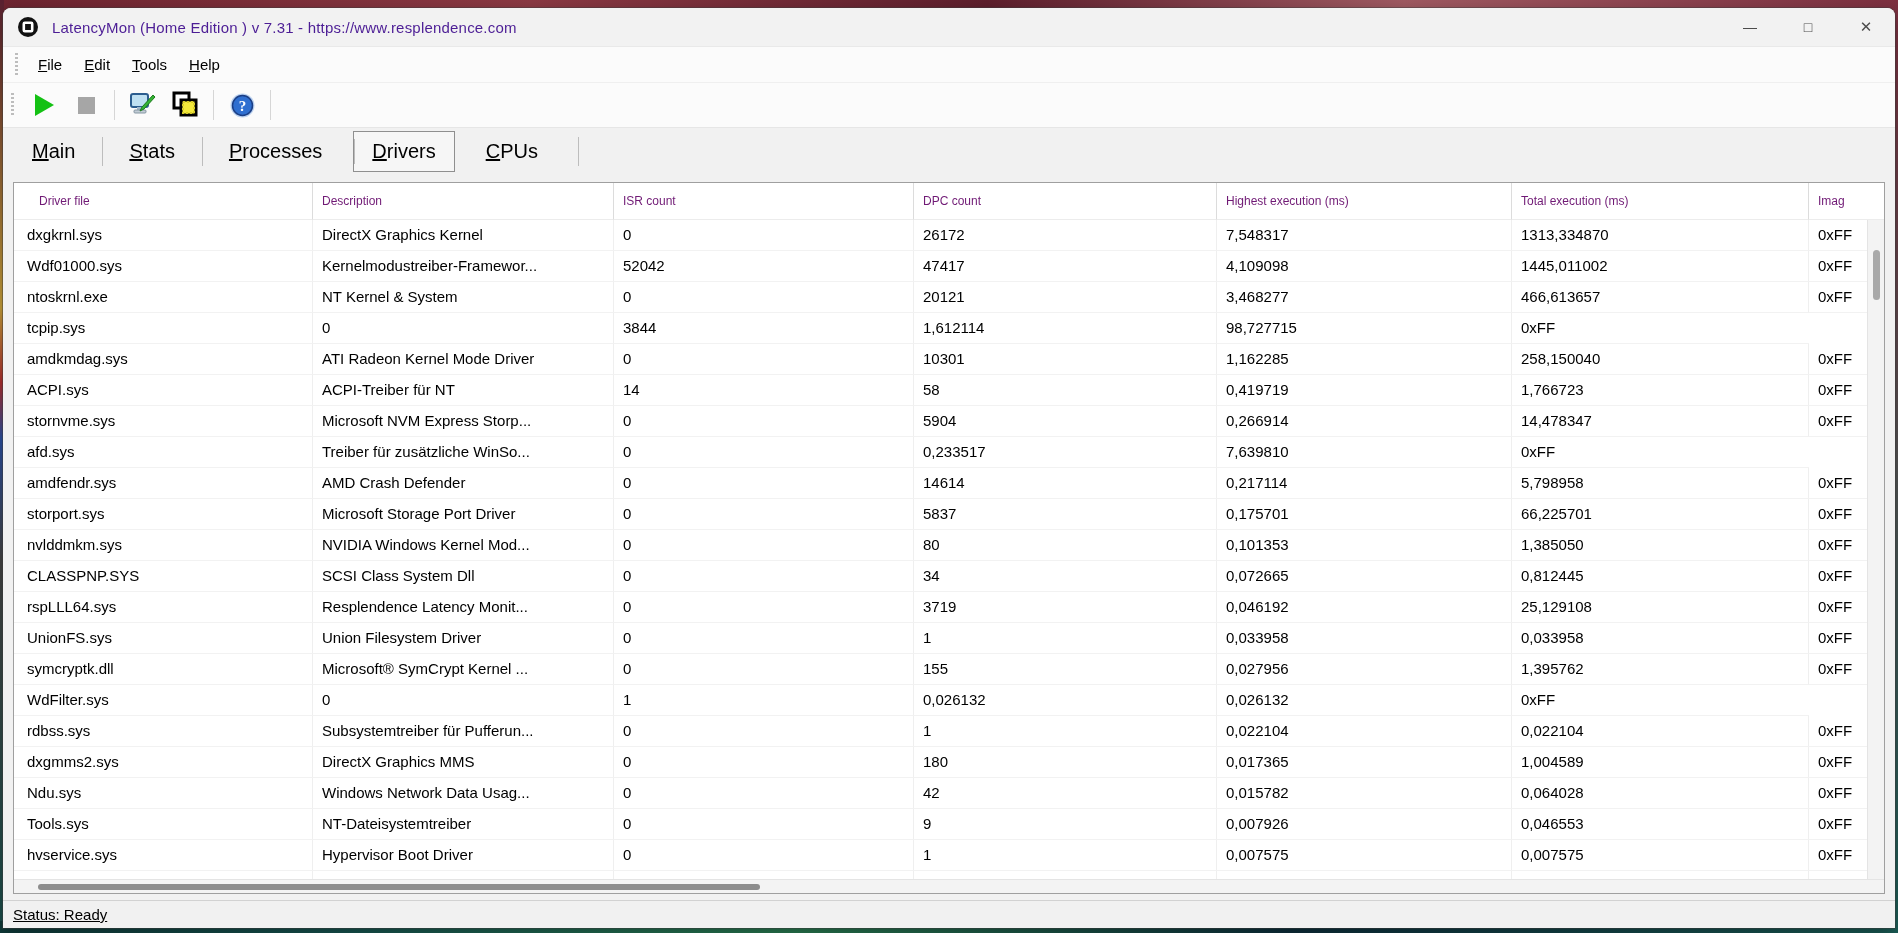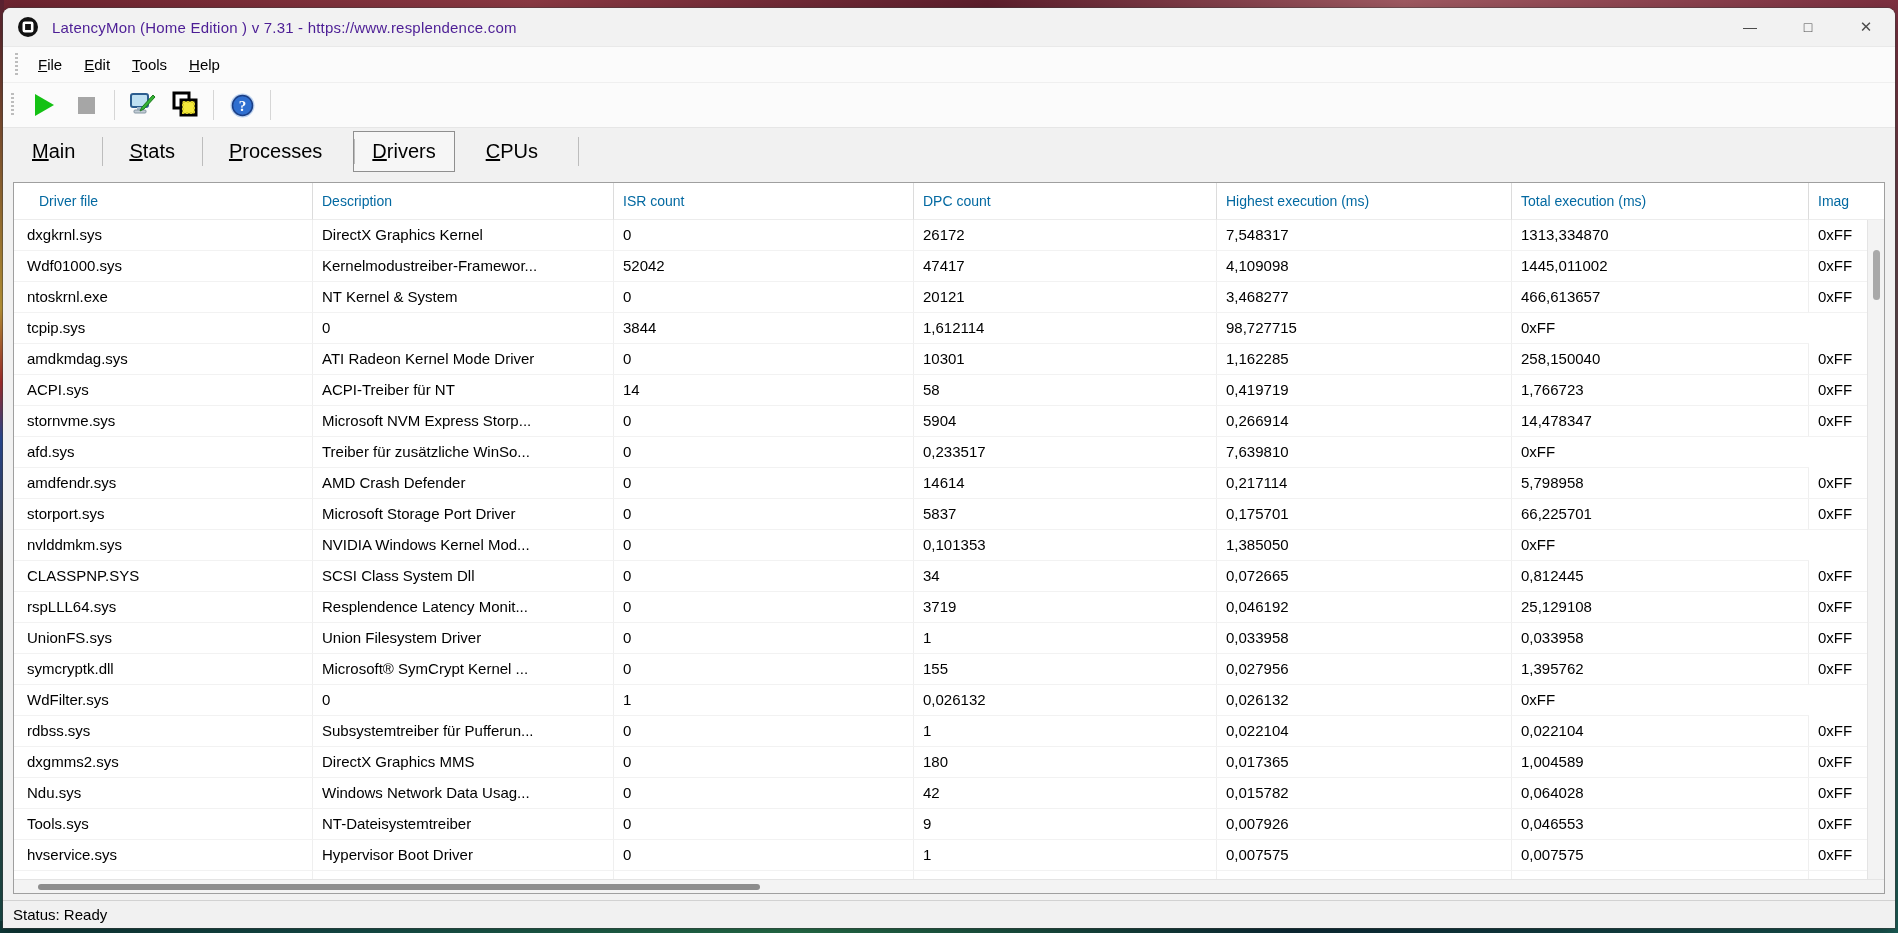--- a/index.html
+++ b/index.html
@@ -93,21 +93,21 @@
 
   
   .content { flex:1 1 auto; background:#f1f1f1; padding:8px 10px 0 10px; position:relative; }
   .listview {
     position:relative; height:712px; background:#fff;
     border:1px solid #9f9f9f; overflow:hidden;
   }
   .lv-grid { display:grid; grid-template-columns:299px 301px 300px 303px 295px 297px 1fr; }
   .lv-header { height:37px; background:#fff; }
   .lv-header .hcell {
-    font-size:14px; color:#0369a1; line-height:36px;
+    font-size:12px; color:#701a75; line-height:36px;
     padding-left:9px; border-right:1px solid #dcdcdc; border-bottom:1px solid #ececec;
     white-space:nowrap; overflow:hidden;
   }
   .lv-header .hcell:first-child { padding-left:25px; }
   .lv-header .hcell:last-child { border-right:none; }
   .lv-row { height:31px; }
   .lv-row .cell {
     font-size:15px; color:#000; line-height:30px;
     padding-left:9px; border-right:1px solid #efefef; border-bottom:1px solid #f2f2f2;
     white-space:nowrap; overflow:hidden; text-overflow:clip;
@@ -133,21 +133,21 @@
   .hscroll .thumb {
     position:absolute; left:24px; top:4px; width:722px; height:6px;
     background:#8d8d8d; border-radius:3px;
   }
 
   
   .statusbar {
     height:28px; flex:0 0 28px; background:#f1f1f1;
     border-top:1px solid #d2d2d2;
     display:flex; align-items:center; padding-left:10px;
-    font-size:15px; color:#000;
+    font-size:15px; color:#000;text-decoration:underline;
   }
 </style>
 </head>
 <body>
 
 <div class="desktop-top"></div>
 <div class="desktop-left"></div>
 <div class="desktop-right"></div>
 <div class="desktop-bottom"></div>
 
@@ -334,20 +334,21 @@
           <div class="cell">0</div>
           <div class="cell">5837</div>
           <div class="cell">0,175701</div>
           <div class="cell">66,225701</div>
           <div class="cell">0xFF</div>
         </div>
           <div class="lv-row lv-grid" style="">
           <div class="cell">nvlddmkm.sys</div>
           <div class="cell">NVIDIA Windows Kernel Mod...</div>
           <div class="cell">0</div>
+          <div class="cell">80</div>
           <div class="cell">0,101353</div>
           <div class="cell">1,385050</div>
           <div class="cell">0xFF</div>
         </div>
           <div class="lv-row lv-grid" style="">
           <div class="cell">CLASSPNP.SYS</div>
           <div class="cell">SCSI Class System Dll</div>
           <div class="cell">0</div>
           <div class="cell">34</div>
           <div class="cell">0,072665</div>

